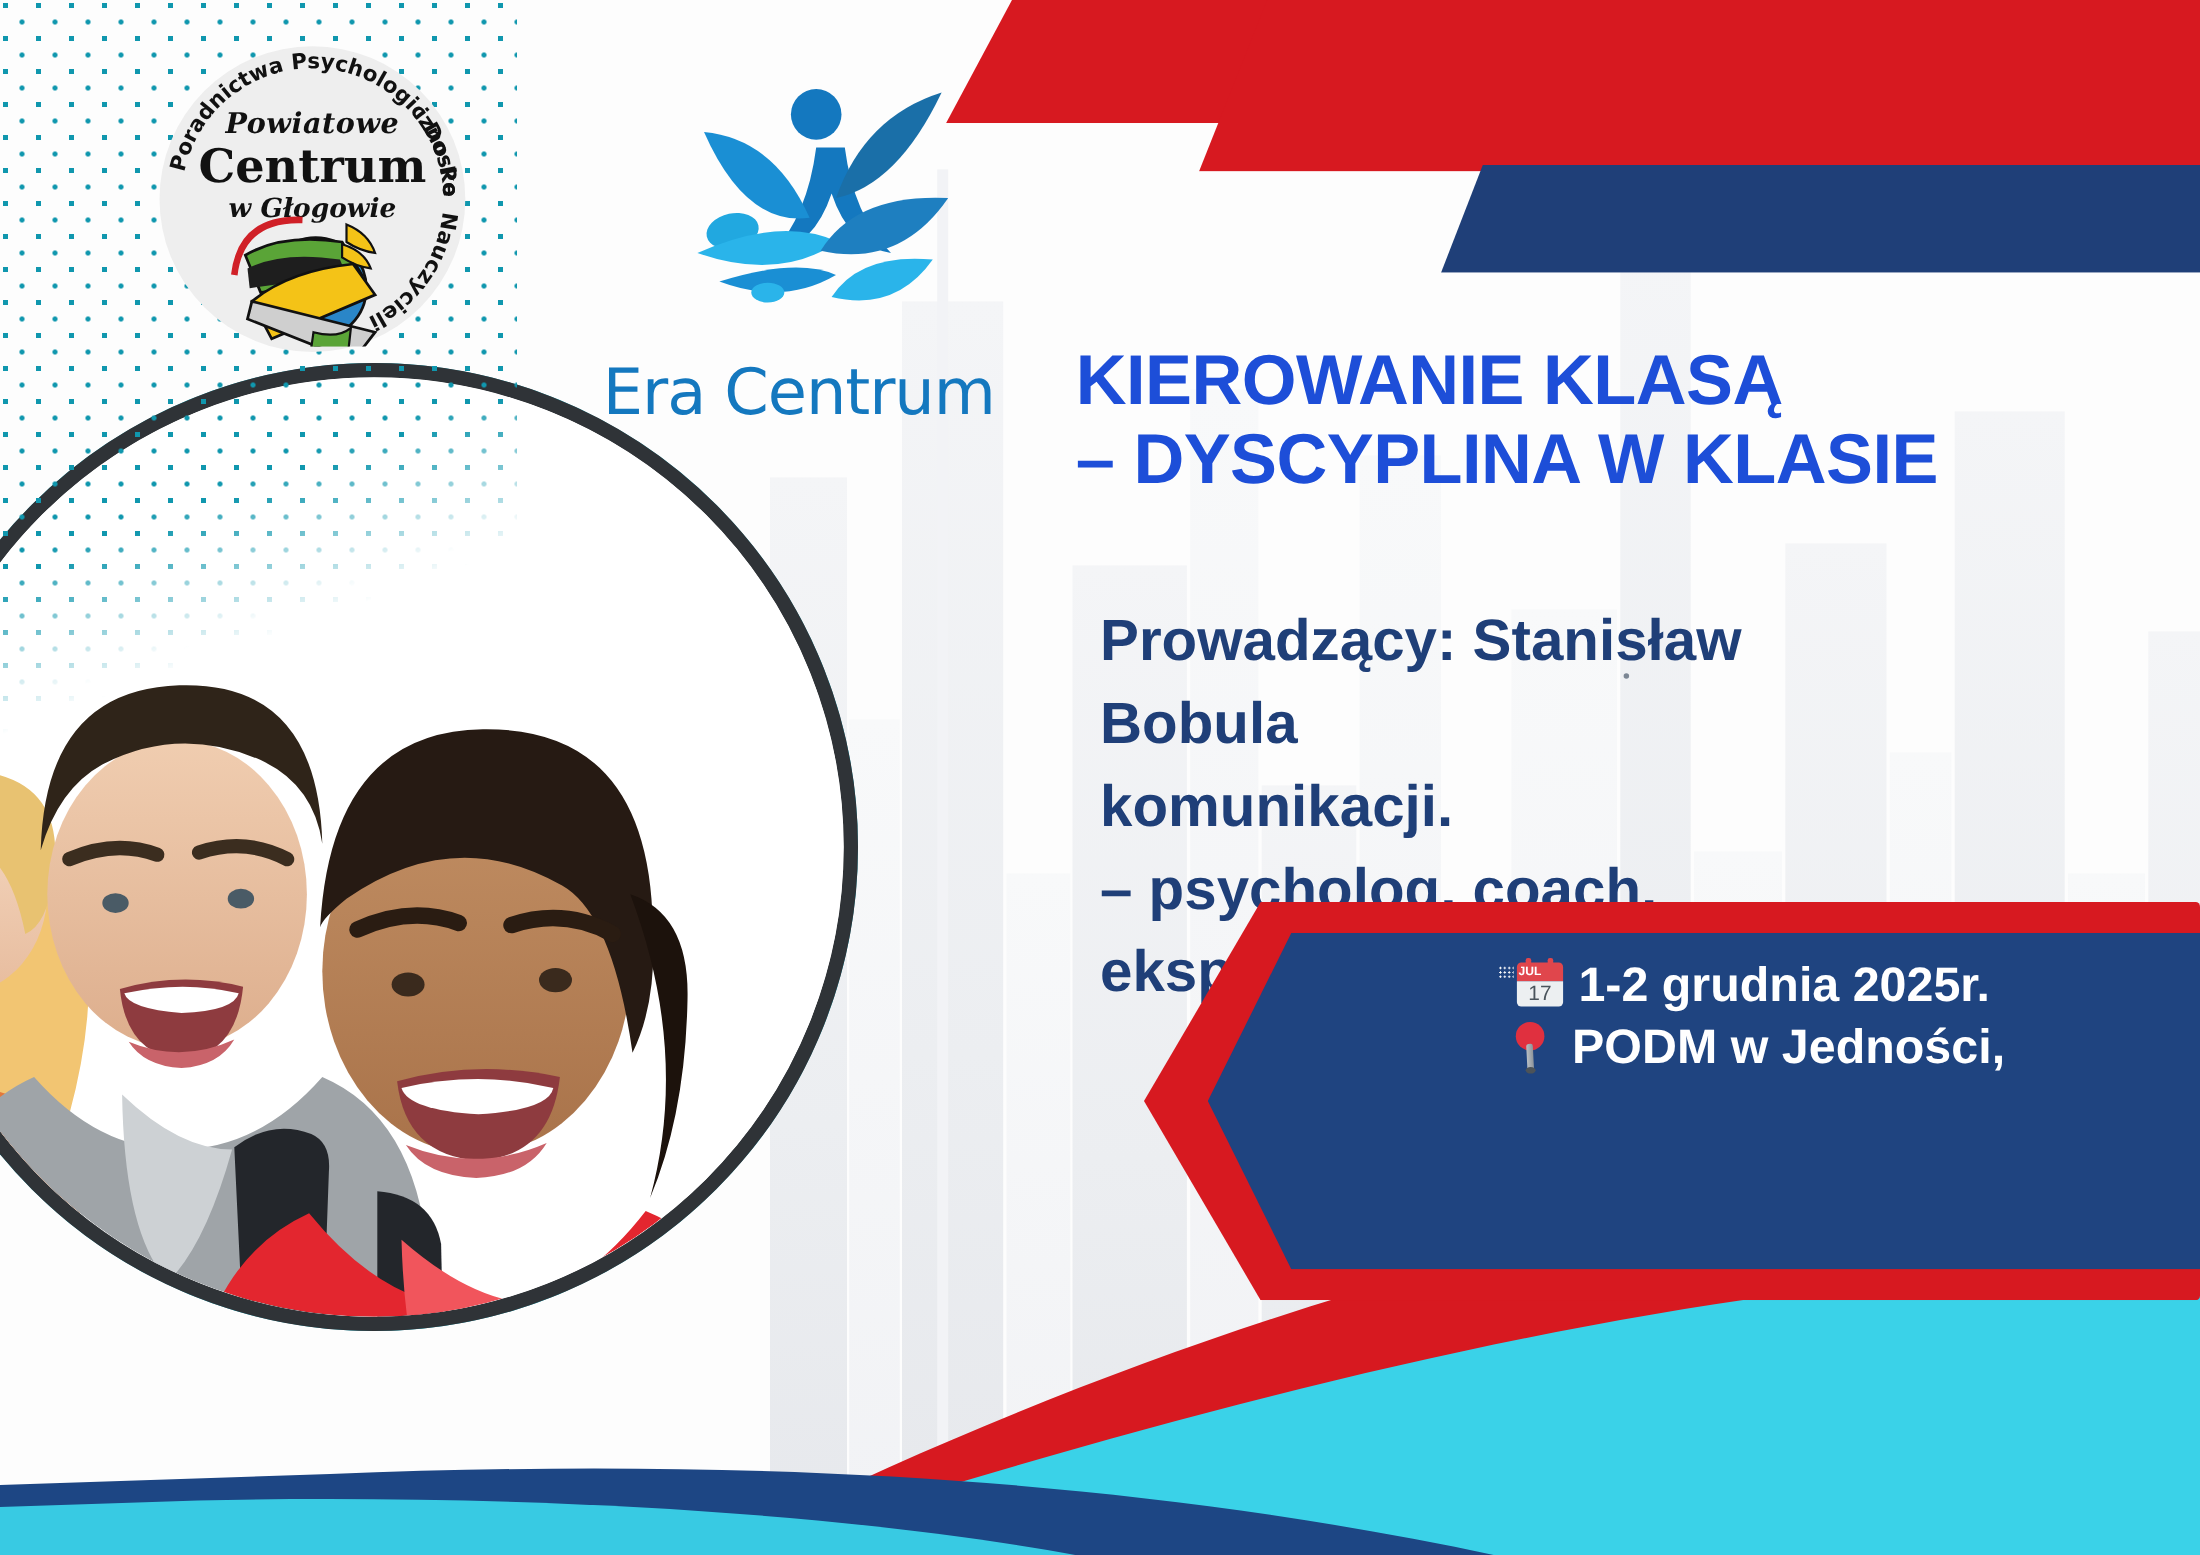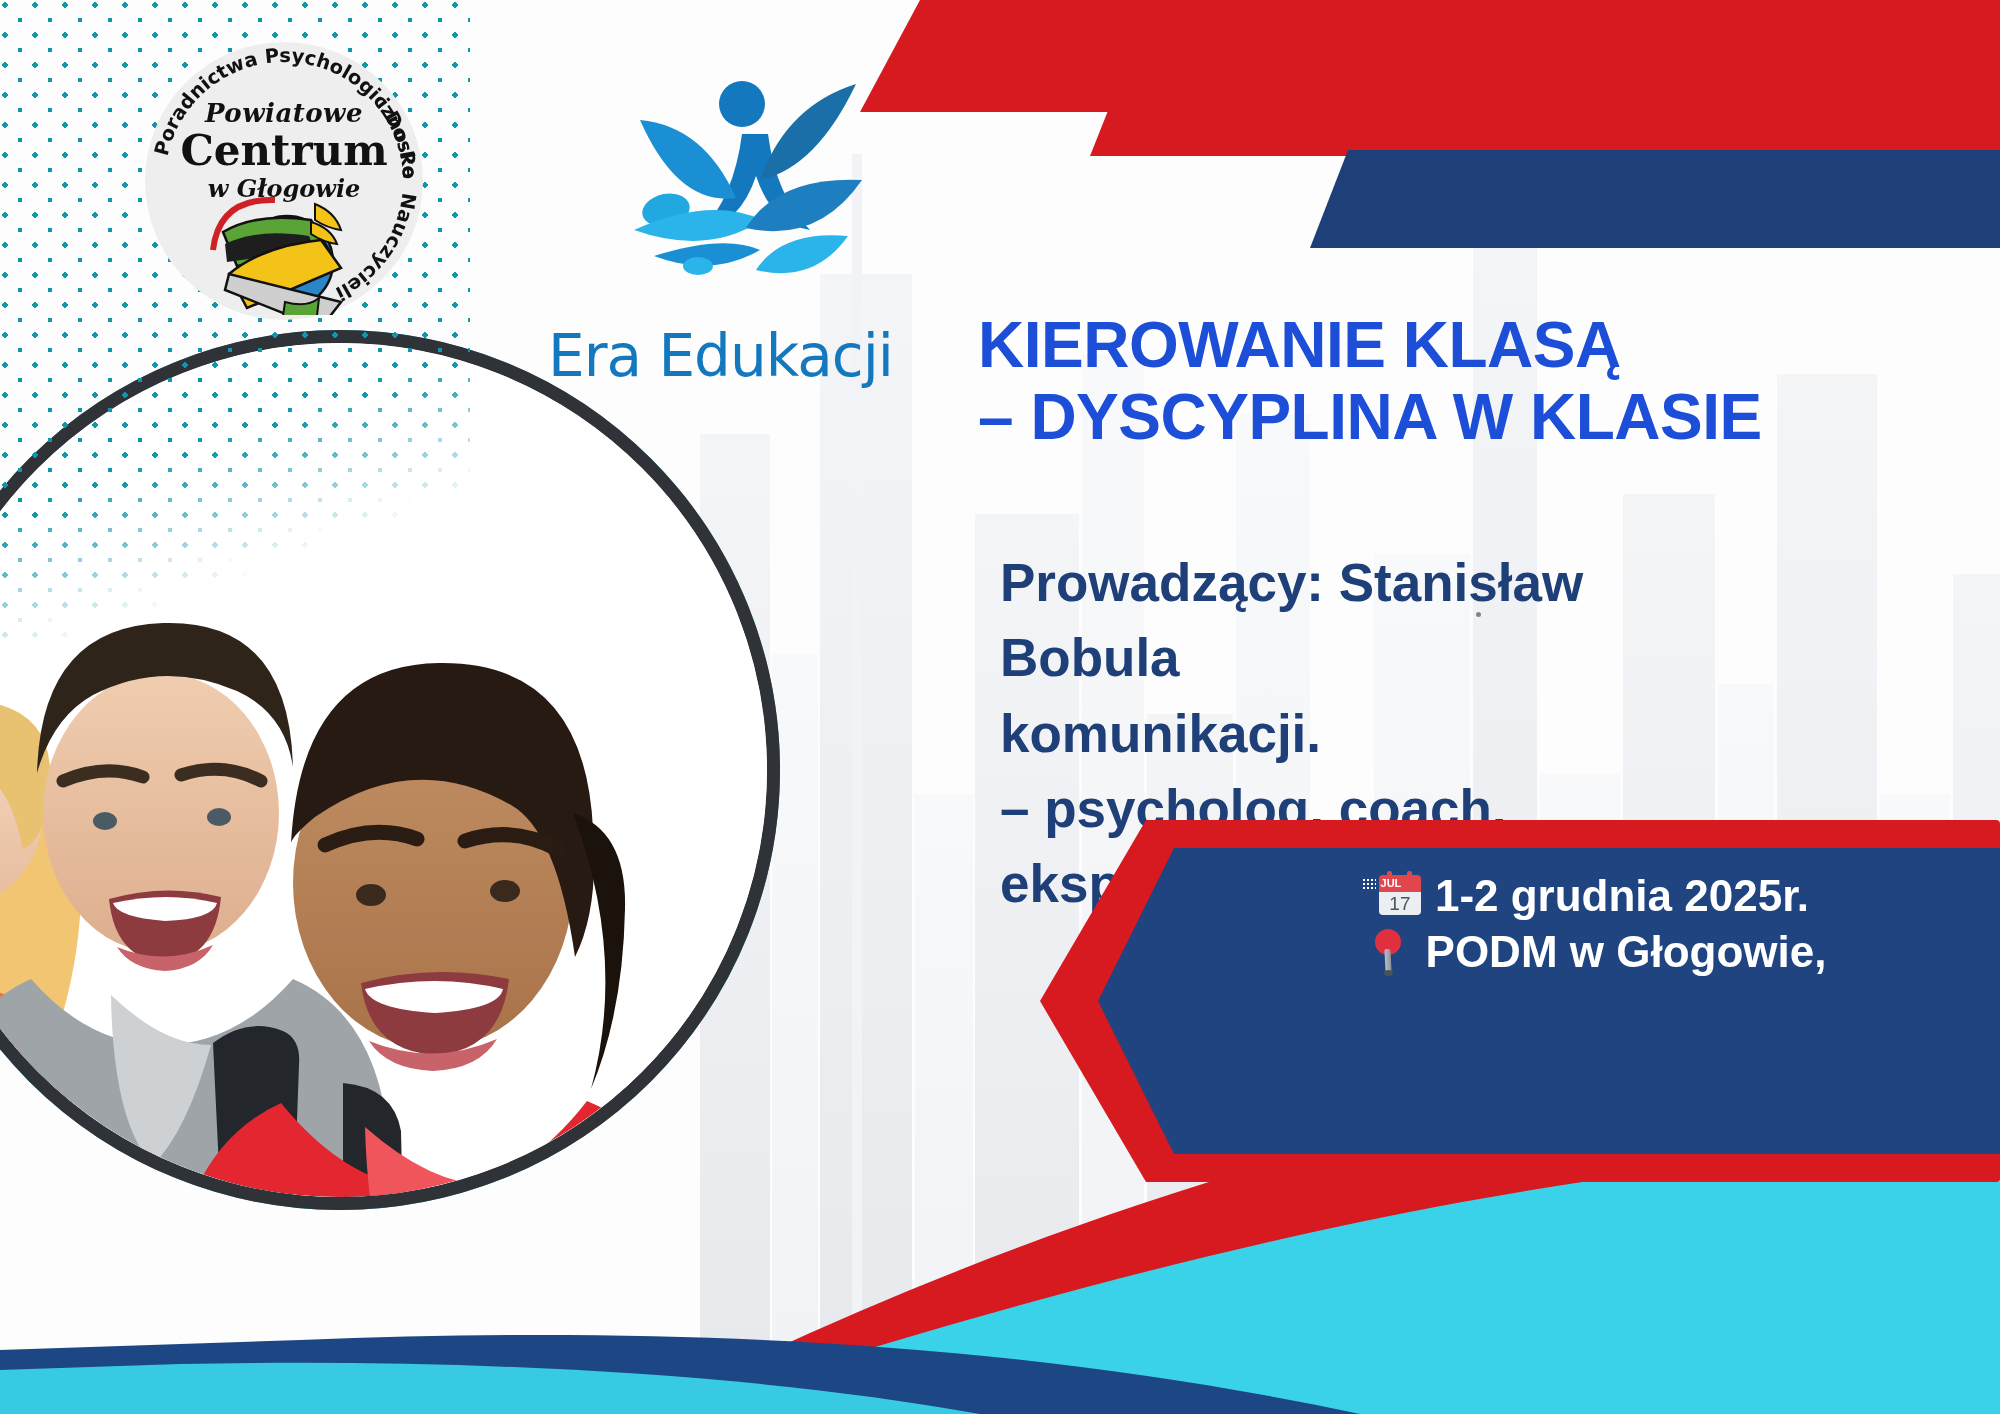--- a/index.html
+++ b/index.html
@@ -362,21 +362,21 @@
     <path d="M132,74 q-8,62 -40,96 q38,-6 54,-54 q16,48 54,54 q-34,-34 -42,-96 Z" fill="#1478bf"></path>
     <path d="M246,24 q-70,22 -96,96 q56,-12 96,-96 Z" fill="#1a6fa8"></path>
     <path d="M30,60 q64,6 96,78 q-58,8 -96,-78 Z" fill="#1a8fd4"></path>
     <ellipse cx="56" cy="150" rx="24" ry="16" fill="#21a8e0" transform="rotate(-12 56 150)"></ellipse>
     <path d="M24,170 q76,-34 128,-10 q-54,36 -128,10 Z" fill="#2ab4ea"></path>
     <path d="M252,120 q-84,-4 -116,48 q72,16 116,-48 Z" fill="#1e7fc0"></path>
     <path d="M44,196 q70,-22 106,-6 q-48,28 -106,6 Z" fill="#1a8fd4"></path>
     <ellipse cx="88" cy="206" rx="15" ry="9" fill="#2ab4ea"></ellipse>
     <path d="M238,176 q-66,-6 -92,34 q58,14 92,-34 Z" fill="#2ab4ea"></path>
   </svg>
-  <div class="era-name">Era Edukacji</div>
+  <div class="era-name">Era Centrum</div>
 
   <h1 class="headline">
     <span>KIEROWANIE KLASĄ</span>
     <span class="l2">– DYSCYPLINA W KLASIE</span>
   </h1>
 
   <div class="presenter">
     <div>Prowadzący: Stanisław Bobula</div>
     <div>komunikacji.</div>
     <div>– psycholog, coach, ekspert</div>
@@ -399,18 +399,18 @@
           <span class="day">17</span>
         </span>
       </span>
       <span>1-2 grudnia 2025r.</span>
     </div>
 
     <div class="det-row r2">
       <span class="ico">
         <span class="pin"><span class="head"></span><span class="stem"></span><span class="tip"></span></span>
       </span>
-      <span>PODM w Głogowie,</span>
+      <span>PODM w Jedności,</span>
     </div>
 
   </div>
 
 </div>
 
 </body></html>

